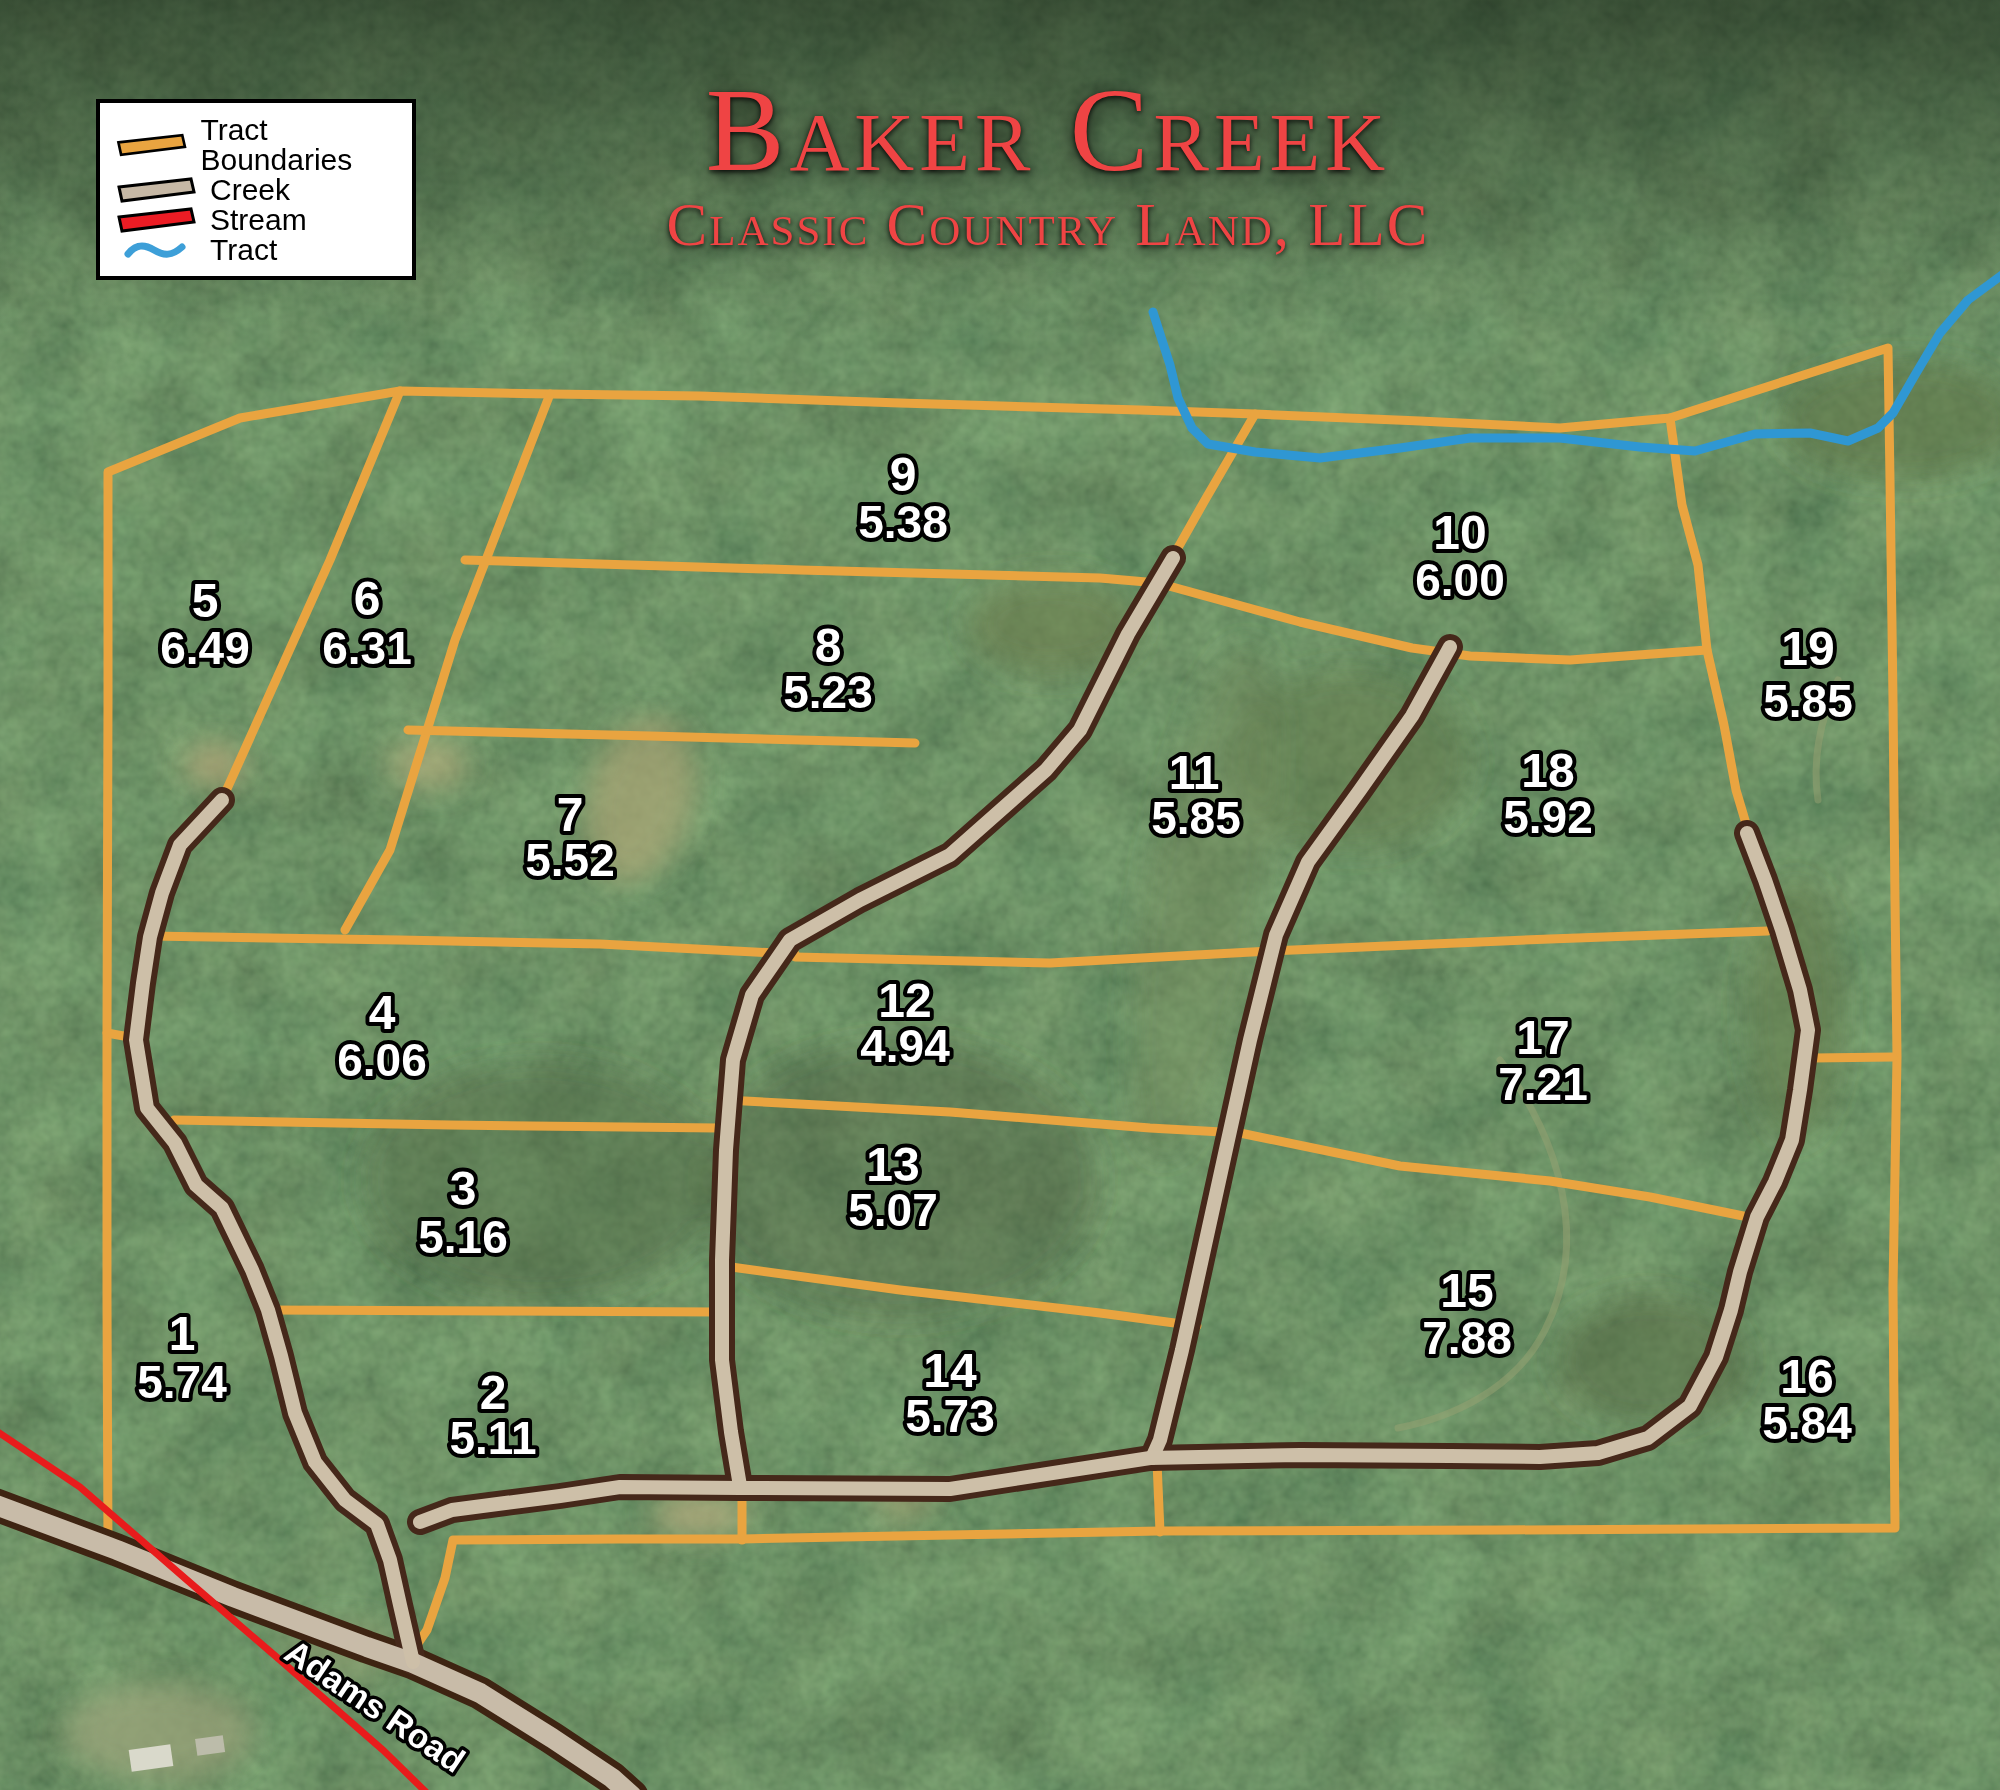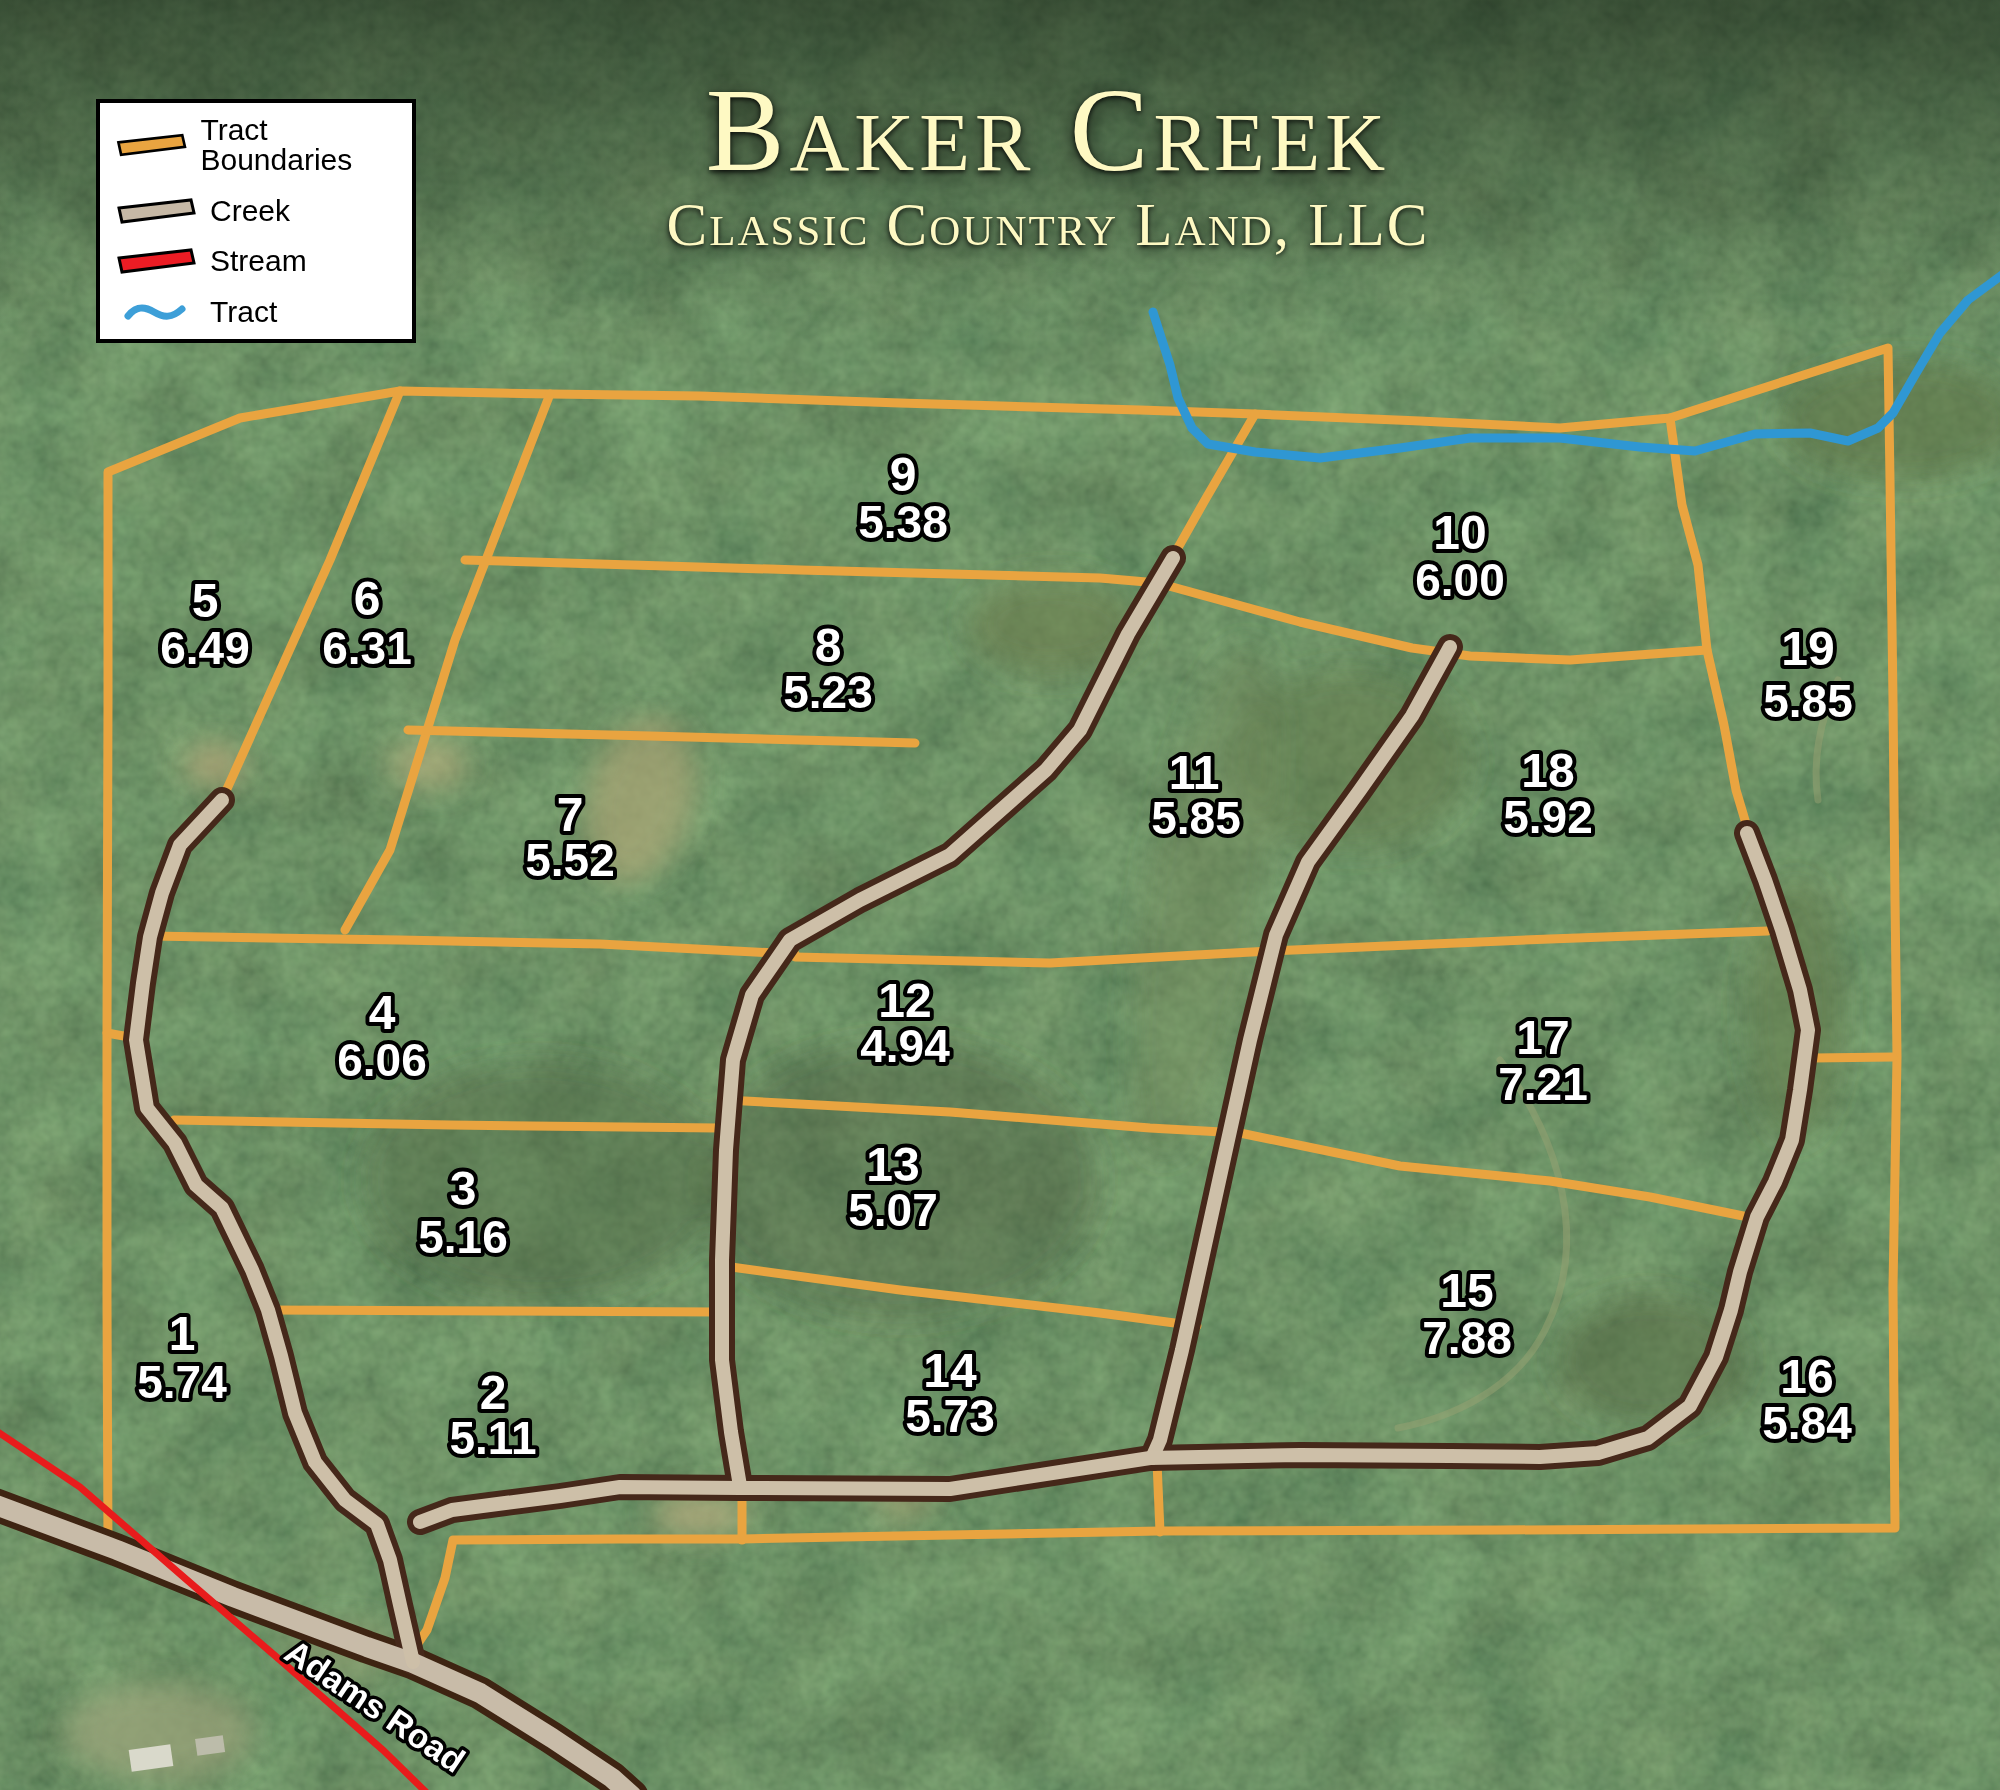--- a/index.html
+++ b/index.html
@@ -19,27 +19,27 @@
 
   
   .tnum,.tacr,.adams-lbl{fill:#fff;stroke:#000;paint-order:stroke;stroke-linejoin:round;
       font-family:"Liberation Sans",sans-serif;font-weight:700;text-anchor:middle;}
   .tnum{font-size:48px;stroke-width:8px;}
   .tacr{font-size:46px;stroke-width:8px;}
   .adams-lbl{font-size:34px;stroke-width:7px;}
 
   
   .title-block{position:absolute;left:1048px;top:72px;transform:translateX(-50%);
-      text-align:center;color:#fef9c3;font-family:"Liberation Serif","DejaVu Serif",serif;
+      text-align:center;color:#ef4444;font-family:"Liberation Serif","DejaVu Serif",serif;
       text-shadow:0 2px 5px rgba(0,0,0,.9),0 6px 20px rgba(0,0,0,.75);white-space:nowrap;}
   .title-main{font-size:118px;font-variant:small-caps;letter-spacing:5px;line-height:1;}
   .title-sub{font-size:61px;font-variant:small-caps;letter-spacing:2px;}
 
   
-  .legend{position:absolute;left:96px;top:99px;width:320px;height:244px;box-sizing:border-box;
+  .legend{position:absolute;left:96px;top:99px;width:320px;height:181px;box-sizing:border-box;
       background:#fff;border:4px solid #000;padding:12px 10px 12px 14px;
       display:flex;flex-direction:column;justify-content:space-between;}
   .legend-row{display:flex;align-items:center;gap:12px;}
   .legend-label{font-size:30px;color:#000;line-height:1;}
 </style>
 </head>
 <body>
 
 <div class="stage">
 

